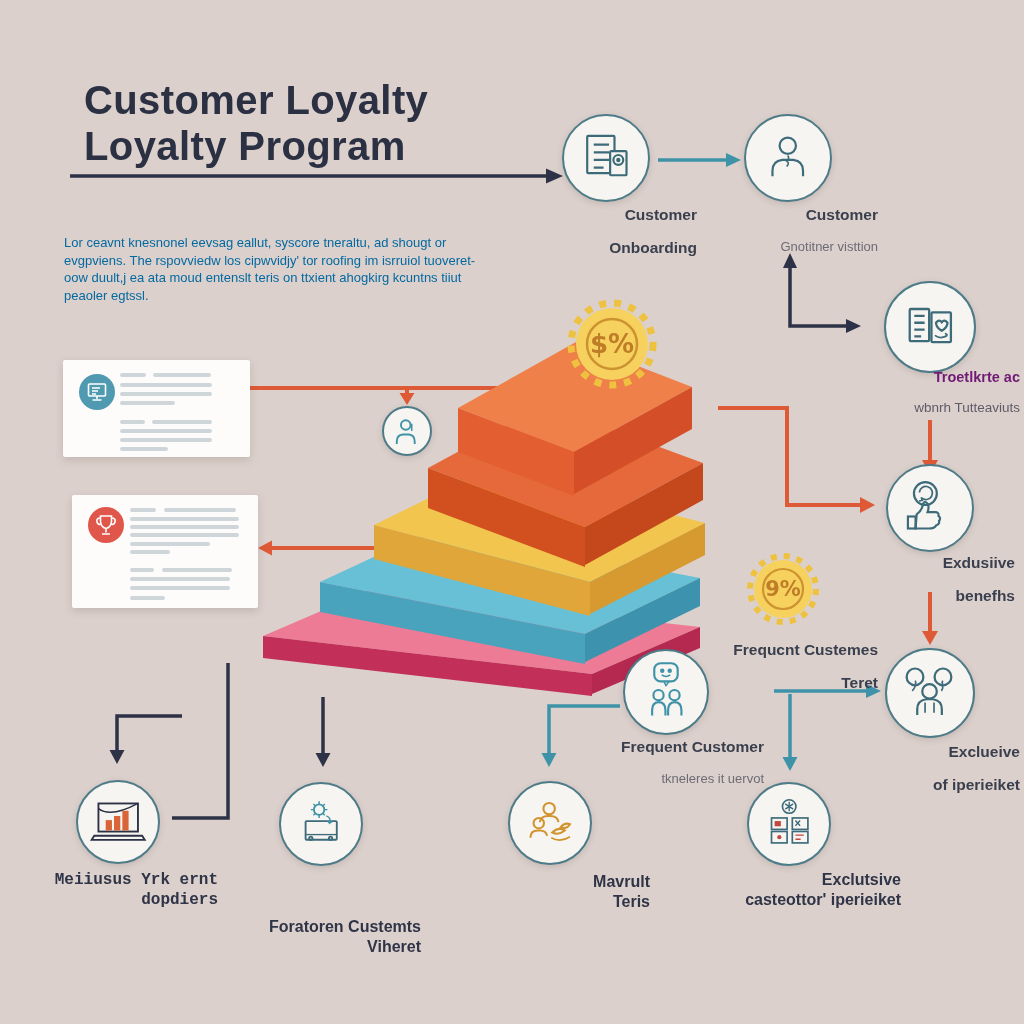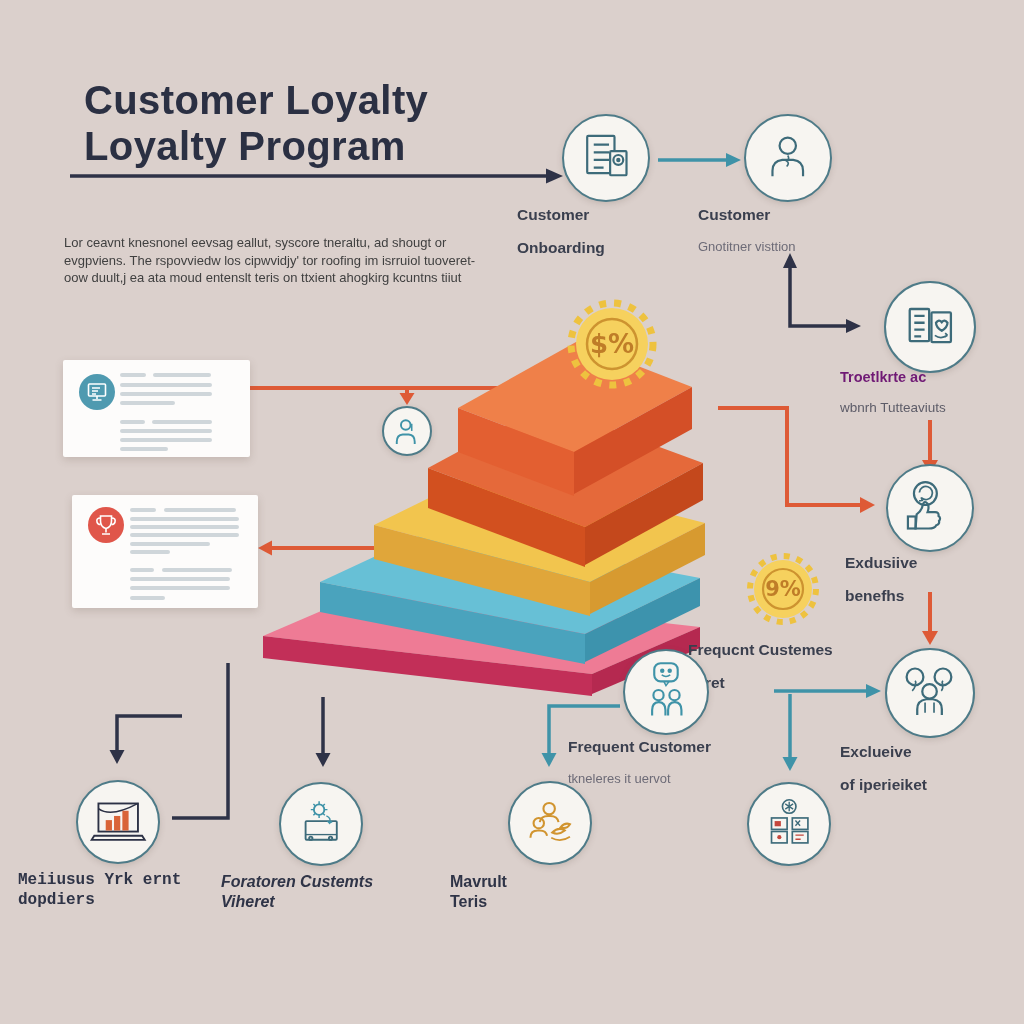--- a/index.html
+++ b/index.html
@@ -3,38 +3,38 @@
 <meta charset="utf-8">
 <style>
   html,body{margin:0;padding:0;background:#dbd0cc;}
   .stage{position:relative;width:1024px;height:1024px;background:#dbd0cc;
          font-family:"Liberation Sans",sans-serif;overflow:hidden;}
   
   .title{position:absolute;left:84px;top:50px;color:#2b3043;font-size:40px;
          font-weight:700;line-height:46px;letter-spacing:.4px;}
   .title span{display:block;}
   
-  .intro{position:absolute;left:64px;top:221px;width:470px;color:#404040;
+  .intro{position:absolute;left:64px;top:221px;width:470px;color:#0369a1;
          font-size:13px;line-height:17.5px;}
   .intro span{display:block;}
   
   .layer{position:absolute;left:0;top:0;width:1024px;height:1024px;}
   .cn{fill:none;stroke-linecap:butt;stroke-linejoin:miter;}
   .navy{stroke:#2e3247;stroke-width:3.5px;}
   .teal{stroke:#3f93a8;stroke-width:3.5px;}
   .org{stroke:#de5a36;stroke-width:4px;}
   .hn{fill:#2e3247;}.ht{fill:#3f93a8;}.ho{fill:#de5a36;}
   
   .node{position:absolute;border-radius:50%;background:#f7f5f1;
         border:2.5px solid #4e7b88;box-sizing:border-box;display:flex;
         align-items:center;justify-content:center;
         box-shadow:0 2px 6px rgba(90,70,60,.18);}
   .node svg{width:78%;height:78%;}
   
-  .lbl{position:absolute;text-align:left;color:#3a3f4e;white-space:nowrap;}
+  .lbl{position:absolute;text-align:right;color:#3a3f4e;white-space:nowrap;}
   .lbl .l1{display:block;font-size:15.5px;font-weight:700;}
   .lbl .l2{display:block;font-size:13px;font-weight:400;color:#6d6b77;margin-top:15px;}
   .lbl.soft .l1{font-size:14.5px;font-weight:600;color:#701a75;}
   .lbl.soft .l2{font-size:13.5px;color:#5d5c68;}
   .lbl.eq .l2{font-size:15.5px;font-weight:700;color:#3a3f4e;}
   .lbl.big .l1,.lbl.big .l2{font-size:16px;font-weight:700;color:#2f3447;}
   .lbl.big .l2{margin-top:2px;}
   
   .card{position:absolute;background:#fdfcfb;border-radius:2px;
         box-shadow:0 3px 9px rgba(100,80,70,.20);}
@@ -156,20 +156,21 @@
   </svg>
 
   <h1 class="title">
     <span>Customer Loyalty</span>
     <span>Loyalty Program</span>
   </h1>
   <p class="intro">
     <span>Lor ceavnt knesnonel eevsag eallut, syscore tneraltu, ad shougt or</span>
     <span>evgpviens. The rspovviedw los cipwvidjy' tor roofing im isrruiol tuoveret-</span>
     <span>oow duult,j ea ata moud entenslt teris on ttxient ahogkirg kcuntns tiiut</span>
+    <span>peaoler egtssl.</span>
   </p>
 
   <div class="node" style="left:562px;top:114px;width:88px;height:88px;">
     <svg viewBox="-30 -30 60 60">
       <g fill="none" stroke="#3d6b7a" stroke-width="2">
         <rect x="-17" y="-20" width="25" height="34" rx="1"></rect>
         <path d="M-11,-12 h14 M-11,-5 h14 M-11,2 h14 M-11,9 h9"></path>
         <rect x="4" y="-6" width="15" height="22" rx="1" fill="#f7f5f1"></rect>
         <circle cx="11.5" cy="2" r="4.5"></circle>
         <circle cx="11.5" cy="2" r="1" fill="#3d6b7a"></circle>
@@ -355,21 +356,21 @@
         <circle cx="-10" cy="13.5" r="1.6"></circle>
         <circle cx="9" cy="13.5" r="1.6"></circle>
         <g stroke="#3f93a8">
           <circle cx="-2" cy="-14" r="5"></circle>
           <path d="M-2,-22 v3 M-2,-9 v3 M-10,-14 h3 M3,-14 h3 M-7.5,-19.5 l2,2 M1.5,-10.5 l2,2 M-7.5,-8.5 l2,-2 M1.5,-17.5 l2,-2" stroke-width="1.4"></path>
           <path d="M5,-8 q5,2 3,7 l-2,-2 m2,2 l2.5,-1.5" stroke-width="1.4"></path>
         </g>
       </g>
     </svg>
   </div>
-  <div class="lbl big" style="left:221px;top:873px;width:200px;font-style:italic;">
+  <div class="lbl big" style="left:221px;top:918px;width:200px;">
     <span class="l1">Foratoren Custemts</span>
     <span class="l2">Viheret</span>
   </div>
 
   <div class="node" style="left:508px;top:781px;width:84px;height:84px;">
     <svg viewBox="-30 -30 60 60">
       <g fill="none" stroke="#d1942f" stroke-width="2">
         <circle cx="-1" cy="-14" r="5.5"></circle>
         <path d="M-10,-1 q1,-6 8,-6 h2 q7,0 8,6"></path>
         <circle cx="-11" cy="0" r="5"></circle>
@@ -393,14 +394,18 @@
         <rect x="3" y="-6" width="15" height="11"></rect>
         <rect x="-17" y="7" width="15" height="11"></rect>
         <rect x="3" y="7" width="15" height="11"></rect>
         <rect x="-14" y="-3" width="6" height="5" fill="#c4473d" stroke="none"></rect>
         <path d="M6,-3.5 l4.5,5 M10.5,-3.5 l-4.5,5" stroke-width="1.3"></path>
         <circle cx="-9.5" cy="12.5" r="2" fill="#c4473d" stroke="none"></circle>
         <path d="M6,10.5 h8 M6,14.5 h5" stroke-width="1.3" stroke="#c4473d"></path>
       </g>
     </svg>
   </div>
+  <div class="lbl big" style="left:679px;top:871px;width:222px;">
+    <span class="l1">Exclutsive</span>
+    <span class="l2">casteottor' iperieiket</span>
+  </div>
 
 </div>
 
 </body></html>

